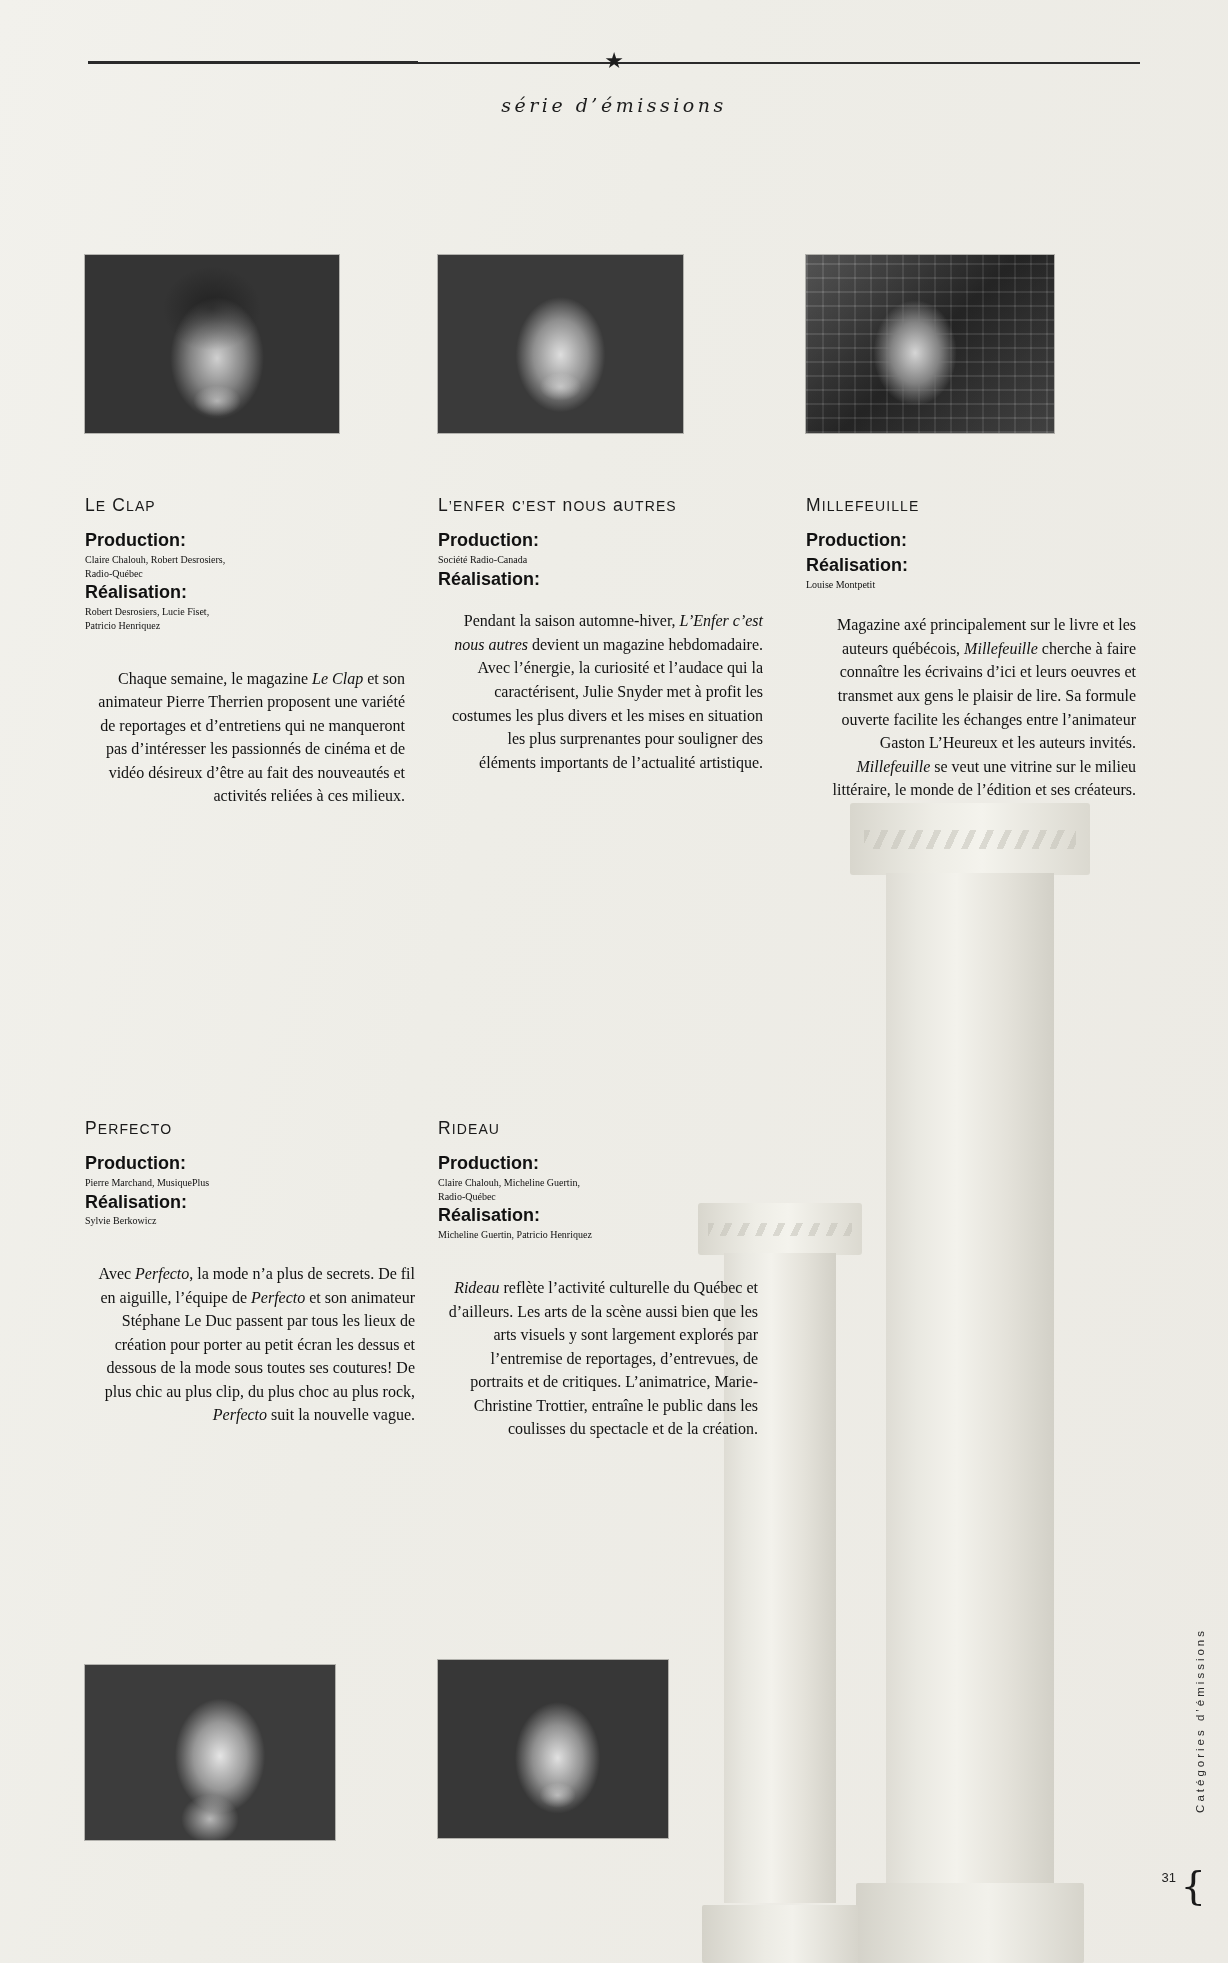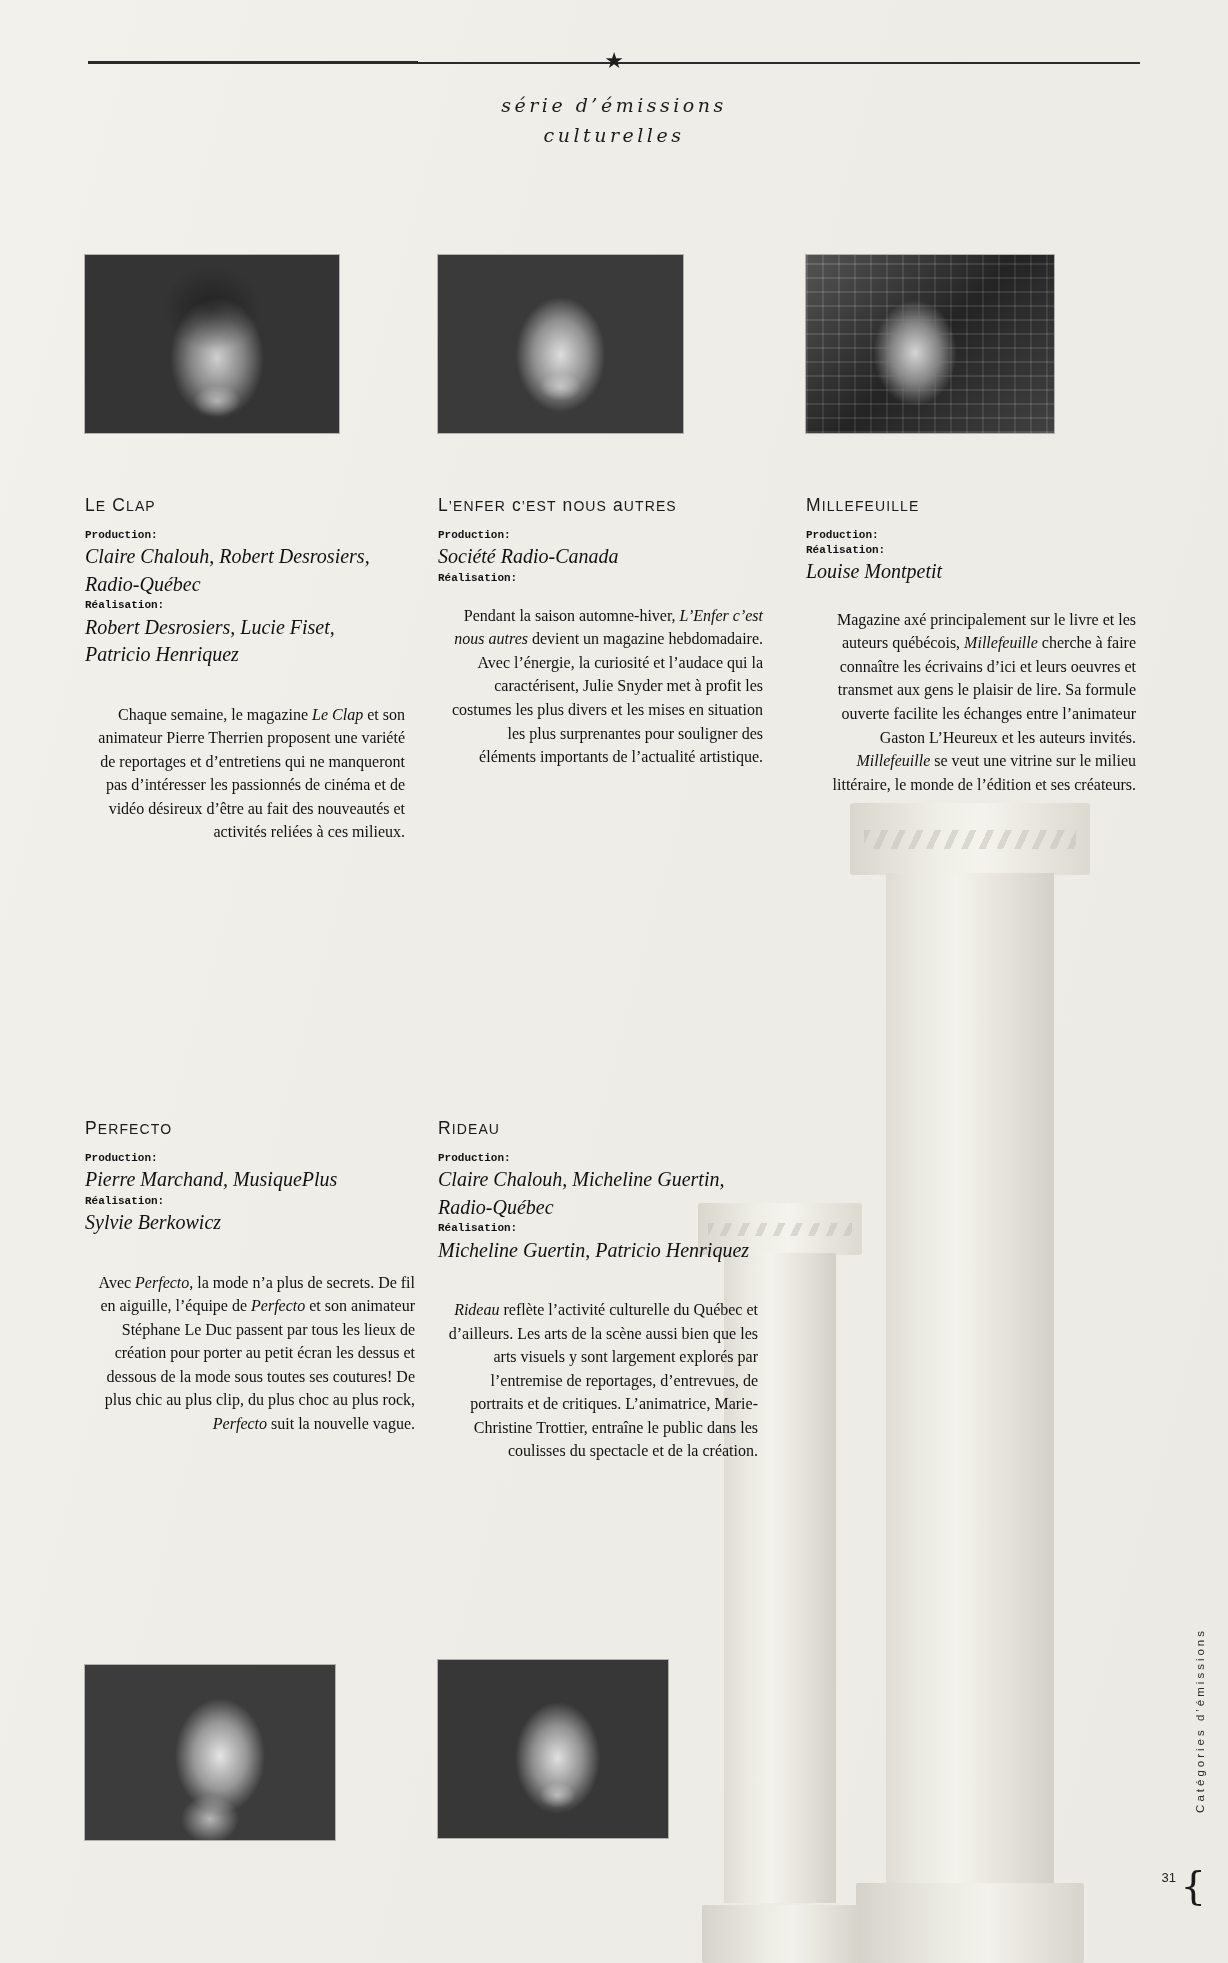--- a/index.html
+++ b/index.html
@@ -119,32 +119,31 @@
   .entry-title {
     font-family: "Liberation Sans", sans-serif;
     font-size: 17.5px;
     letter-spacing: 1.1px;
     color: #1a1a1a;
     margin-bottom: 12px;
     font-weight: 400;
   }
   .entry-title .sc { font-size: 14px; }
   .credit-label {
-    font-family: Liberation Mono, monospace;
+    font-family: Liberation Sans, sans-serif;
     font-weight: bold;
-    font-size: 11px;
+    font-size: 18px;
     line-height: 1.38;
     color: #111;
   }
   .credit-value {
     font-family: "Liberation Serif", serif;
-    font-size: 20px;
+    font-size: 10px;
     line-height: 1.38;
     color: #111;
-    font-style: italic;
   }
   .desc {
     font-family: "Liberation Serif", serif;
     font-size: 16px;
     line-height: 1.47;
     color: #111;
     text-align: right;
   }
   .desc i { font-style: italic; }
 
@@ -189,21 +188,20 @@
     <div class="col-cap" style="left:8px; top:0; width:164px; height:52px;"></div>
     <div class="col-shaft" style="left:34px; top:50px; width:112px; height:650px;"></div>
     <div class="col-base" style="left:12px; width:156px; height:58px;"></div>
   </div>
 
   <div class="top-rule"></div>
   <div class="star">★</div>
 
   <div class="title-block">
     <div class="title-line2">série d’émissions</div>
-    <div class="title-line3">culturelles</div>
   </div>
 
   <div class="photo" style="left:85px; top:255px; width:254px; height:178px;">
     <div class="ph-bg" style="background:
         radial-gradient(ellipse 60px 78px at 52% 58%, #d8cfc6 0%, #8d8076 45%, #3a332e 78%),
         linear-gradient(160deg,#6e6a63 0%,#2b2926 55%,#4b4742 100%);"></div>
     <div class="ph-bg" style="background:
         radial-gradient(ellipse 34px 22px at 52% 82%, rgba(245,240,235,.55), rgba(0,0,0,0) 70%),
         radial-gradient(ellipse 70px 60px at 50% 30%, rgba(20,18,16,.55), rgba(0,0,0,0) 70%);"></div>
   </div>

